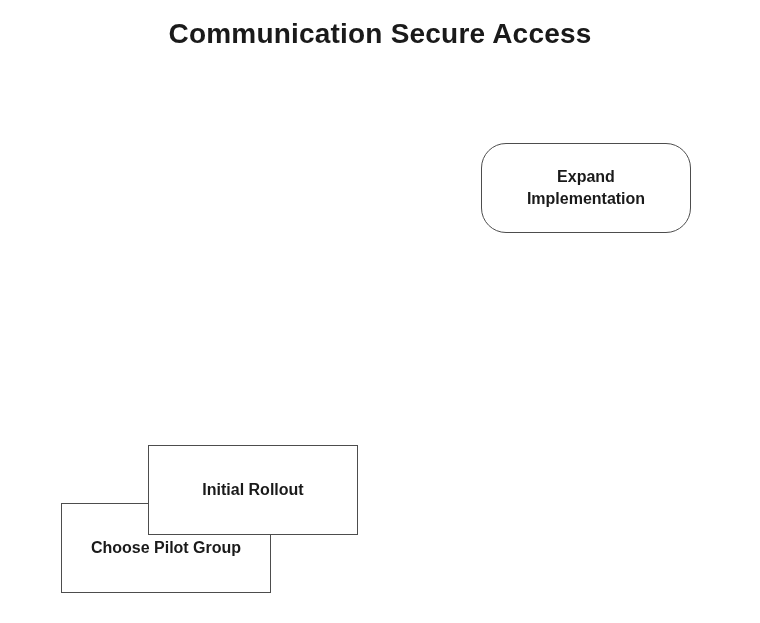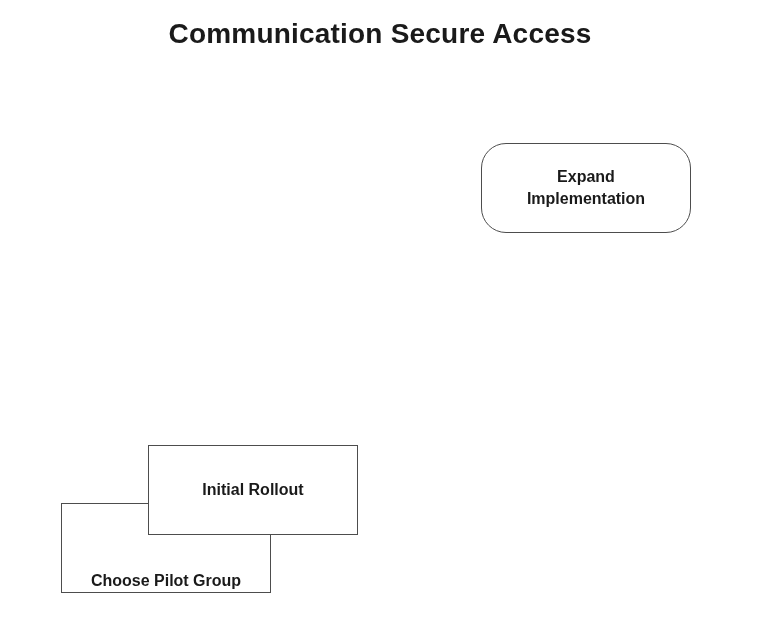--- a/index.html
+++ b/index.html
@@ -42,21 +42,21 @@
       text-align: center;
     }
     .step .label {
       font-size: 16px;
       font-weight: bold;
       color: #1a1a1a;
       line-height: 1.4;
       padding: 0 10px;
     }
     
-    .step1 { left: 61px;  top: 503px; align-items: flex-end; }
+    .step1 { left: 61px;  top: 503px; }
     .step2 { left: 148px; top: 413px; margin-top: 32px; }
     .step3 { left: 271px; top: 323px; }
     .step4 { left: 376px; top: 233px; }
     .step5 { left: 481px; top: 143px; border-radius: 25px; }
     
     .step5 .label { max-width: 140px; }
   </style>
 </head>
 <body>
 

